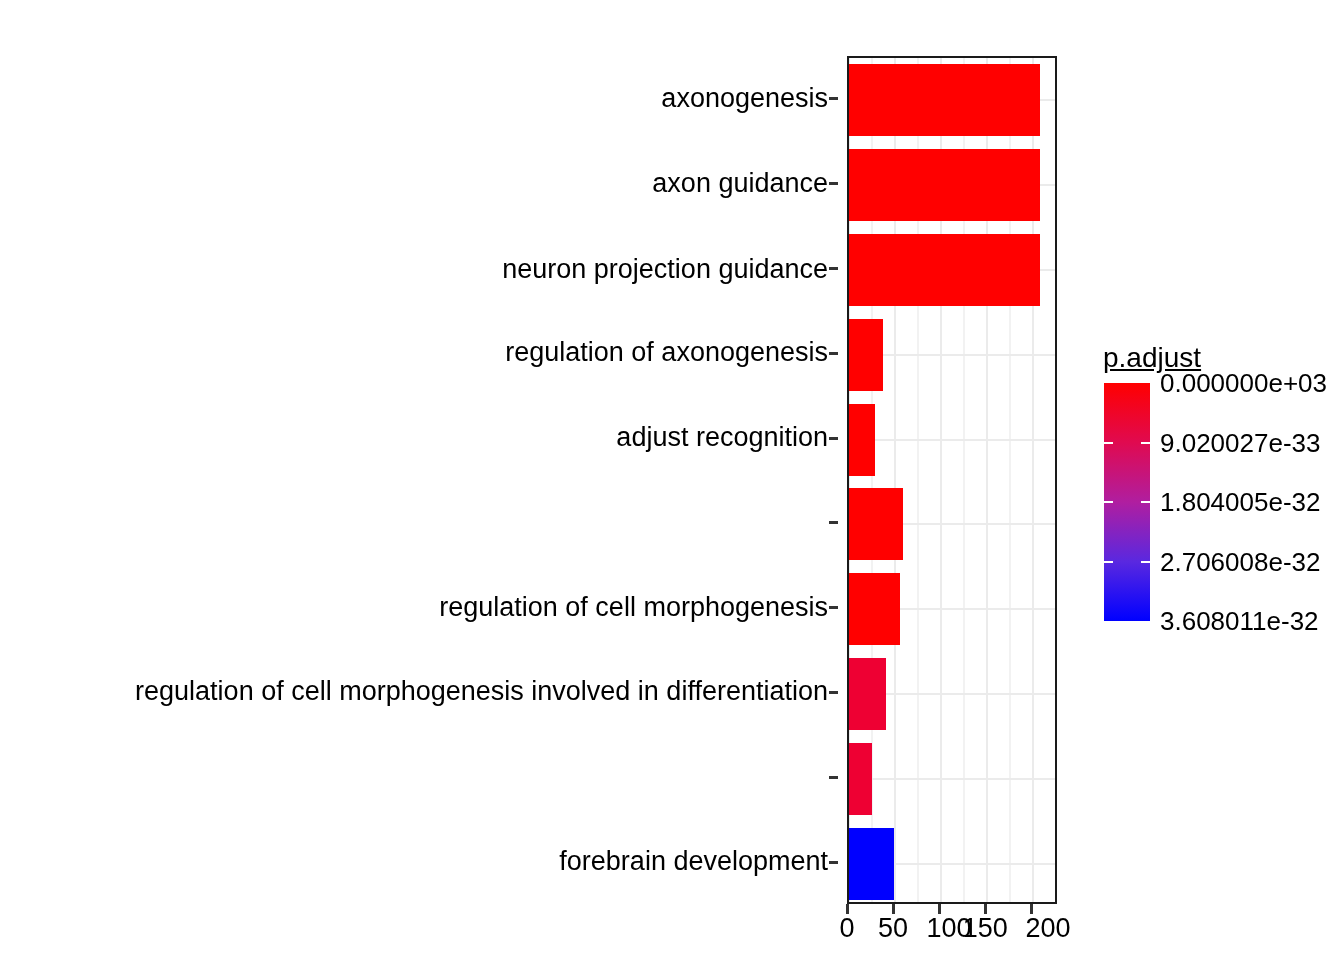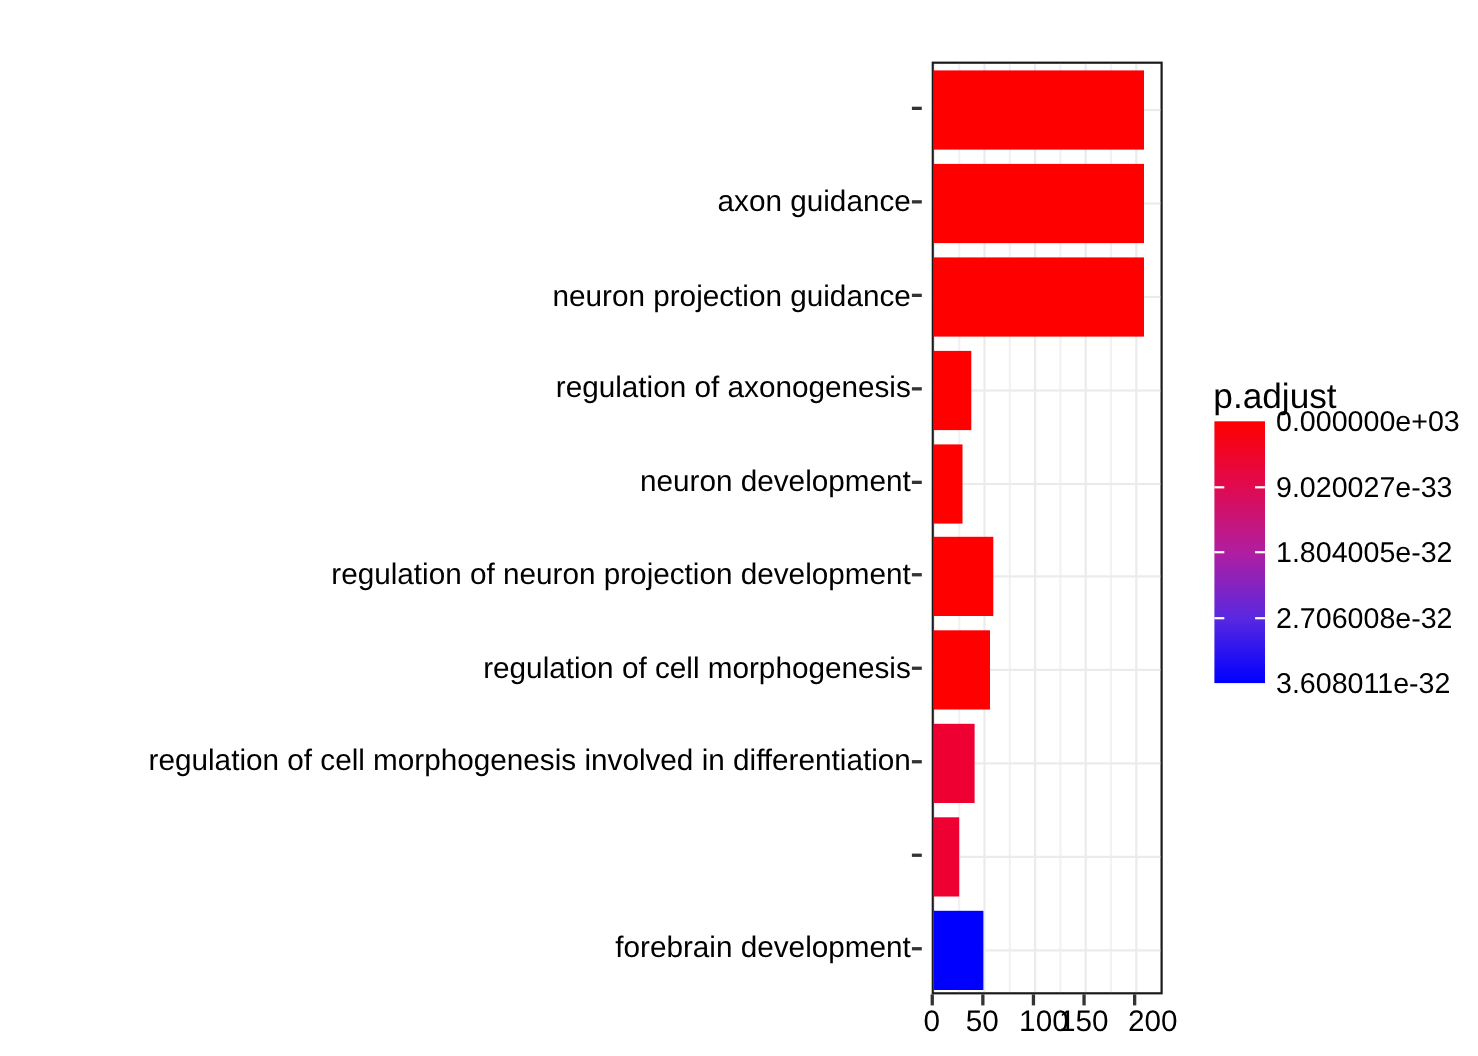--- a/index.html
+++ b/index.html
@@ -120,23 +120,24 @@
     position: absolute;
     left: 1098px;
     top: 344px;
     width: 246px;
     height: 300px;
   }
   #legend-title {
     position: absolute;
     left: 5px;
     top: 0px;
-    font-size: 32px;
-    line-height: 1;
-    white-space: nowrap;
+    font-size: 28px;
+    line-height: 1;
+    white-space: nowrap;
+    text-decoration: underline;
   }
   #legend-bar {
     position: absolute;
     left: 6px;
     top: 39px;
     width: 46px;
     height: 238px;
     background: linear-gradient(to bottom, #ff0000 0%, #e00a50 25%, #b01ea0 50%, #5a28e0 75%, #0000ff 100%);
   }
   .legend-tick {
@@ -154,40 +155,40 @@
     transform: translateY(-50%);
     color: #000000;
   }
 </style>
 </head>
 <body>
 
 <div id="figure">
 
   <div id="ylabels">
+      <div class="ylabel-row" style="top: 0px;">
+        <span class="ylabel-text">axonogenesis</span>
+      </div>
       <div class="ytick" style="top: 41.4px;"></div>
       <div class="ylabel-row" style="top: 84.8px;">
         <span class="ylabel-text">axon guidance</span>
       </div>
       <div class="ytick" style="top: 126.2px;"></div>
       <div class="ylabel-row" style="top: 171px;">
         <span class="ylabel-text">neuron projection guidance</span>
       </div>
       <div class="ytick" style="top: 211px;"></div>
       <div class="ylabel-row" style="top: 254.4px;">
         <span class="ylabel-text">regulation of axonogenesis</span>
       </div>
       <div class="ytick" style="top: 295.8px;"></div>
       <div class="ylabel-row" style="top: 339.2px;">
-        <span class="ylabel-text">neuron development</span>
+        <span class="ylabel-text">adjust recognition</span>
       </div>
       <div class="ytick" style="top: 380.6px;"></div>
-      <div class="ylabel-row" style="top: 424px;">
-        <span class="ylabel-text">regulation of neuron projection development</span>
-      </div>
       <div class="ytick" style="top: 465.4px;"></div>
       <div class="ylabel-row" style="top: 508.8px;">
         <span class="ylabel-text">regulation of cell morphogenesis</span>
       </div>
       <div class="ytick" style="top: 550.2px;"></div>
       <div class="ylabel-row" style="top: 593.6px;">
         <span class="ylabel-text">regulation of cell morphogenesis involved in differentiation</span>
       </div>
       <div class="ytick" style="top: 635px;"></div>
       <div class="ytick" style="top: 719.8px;"></div>

